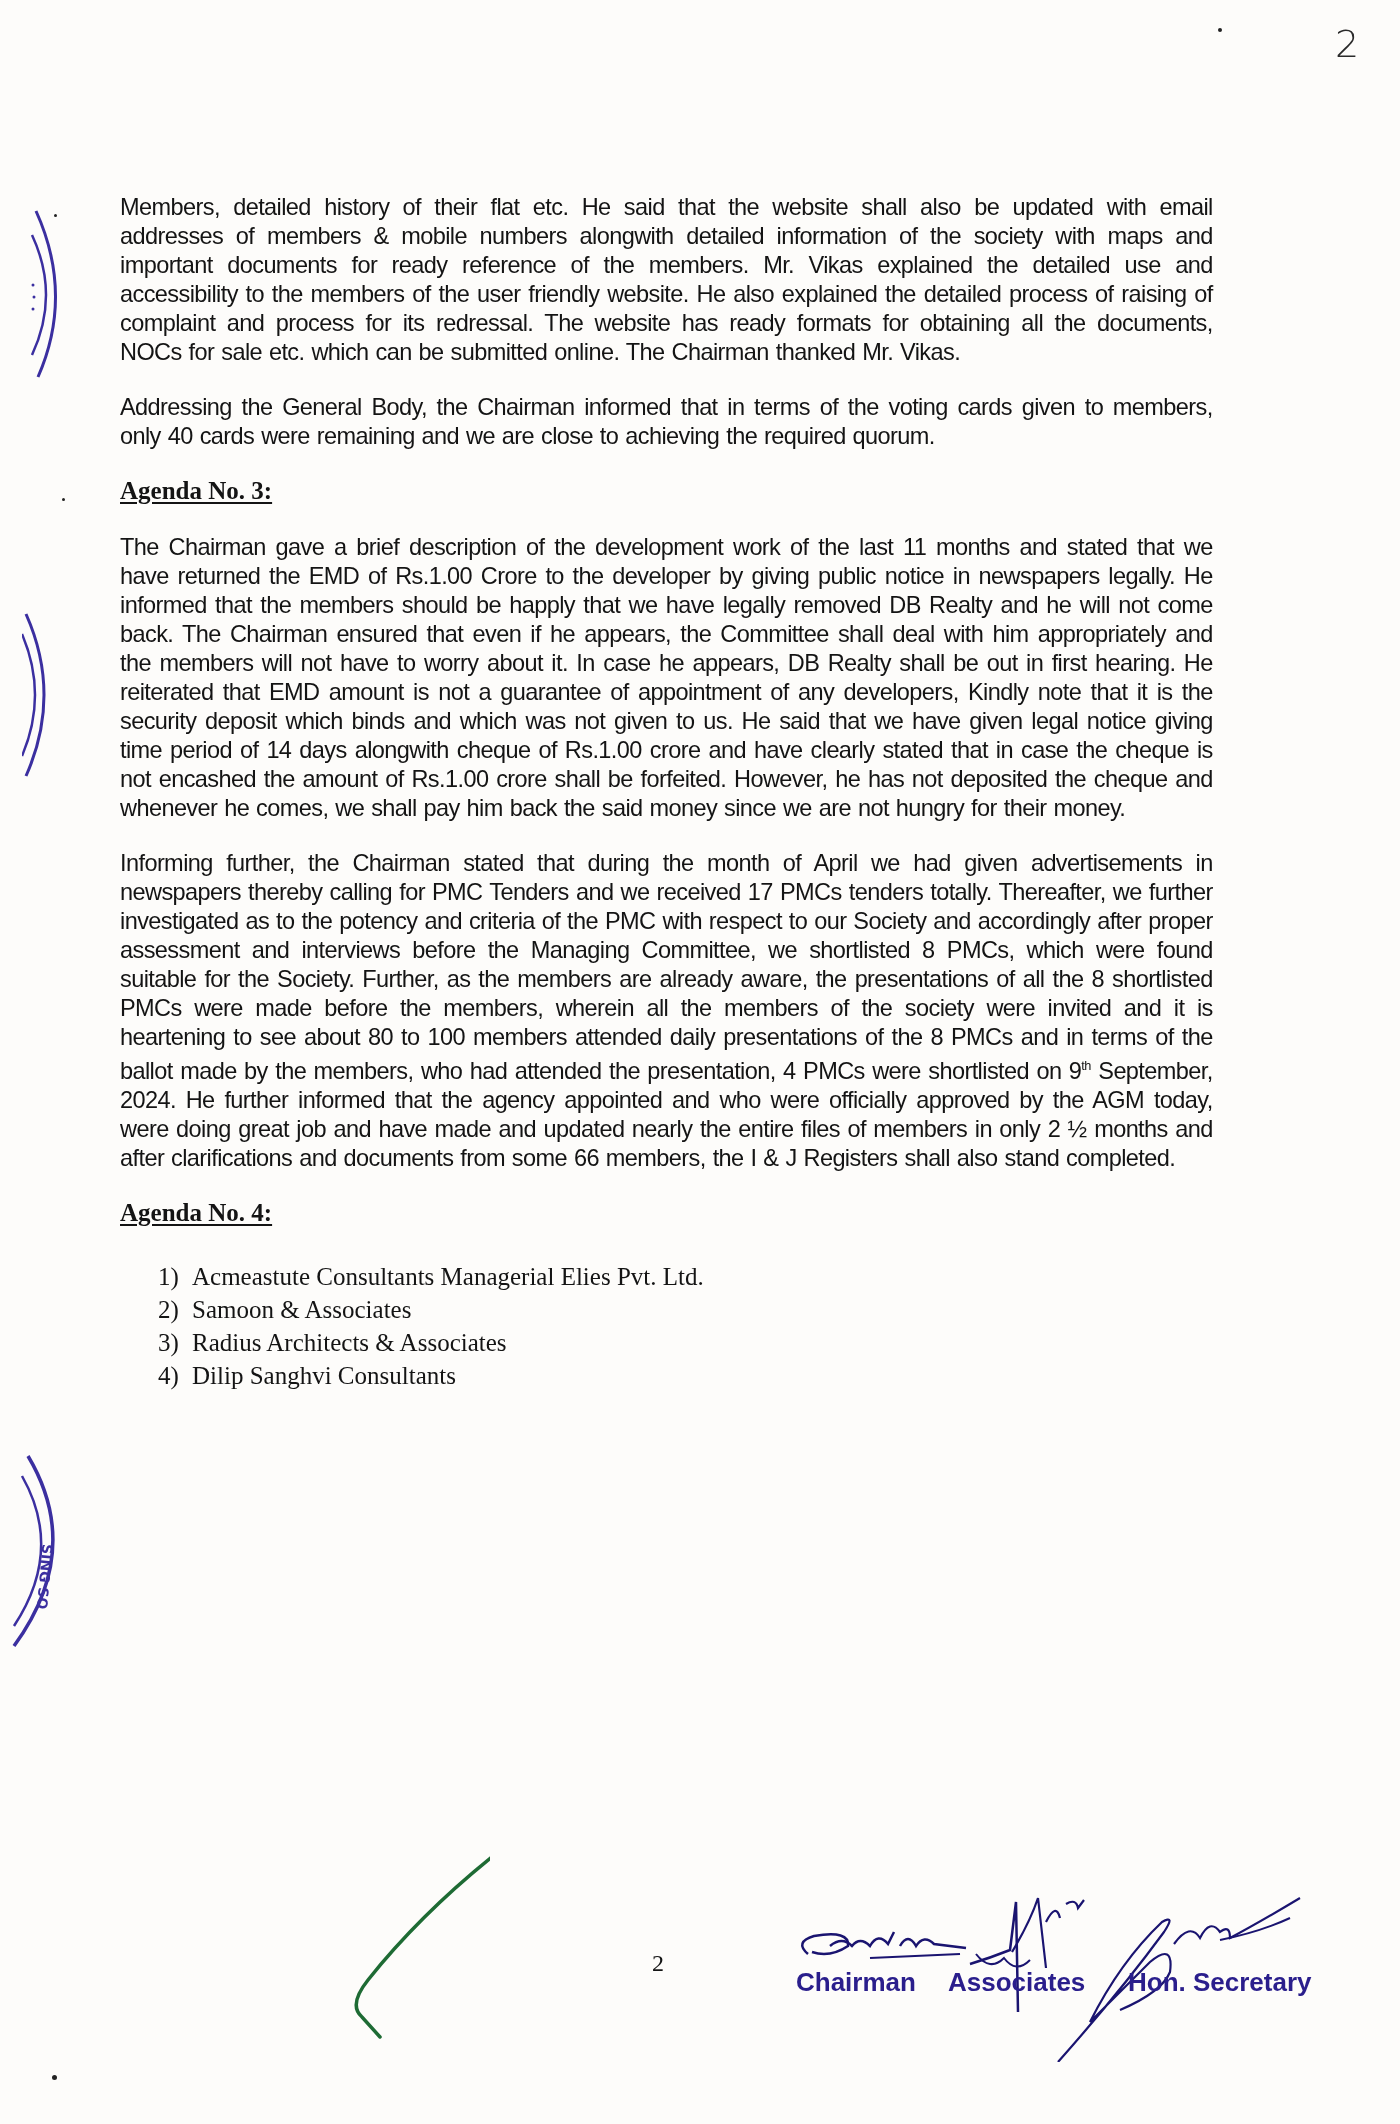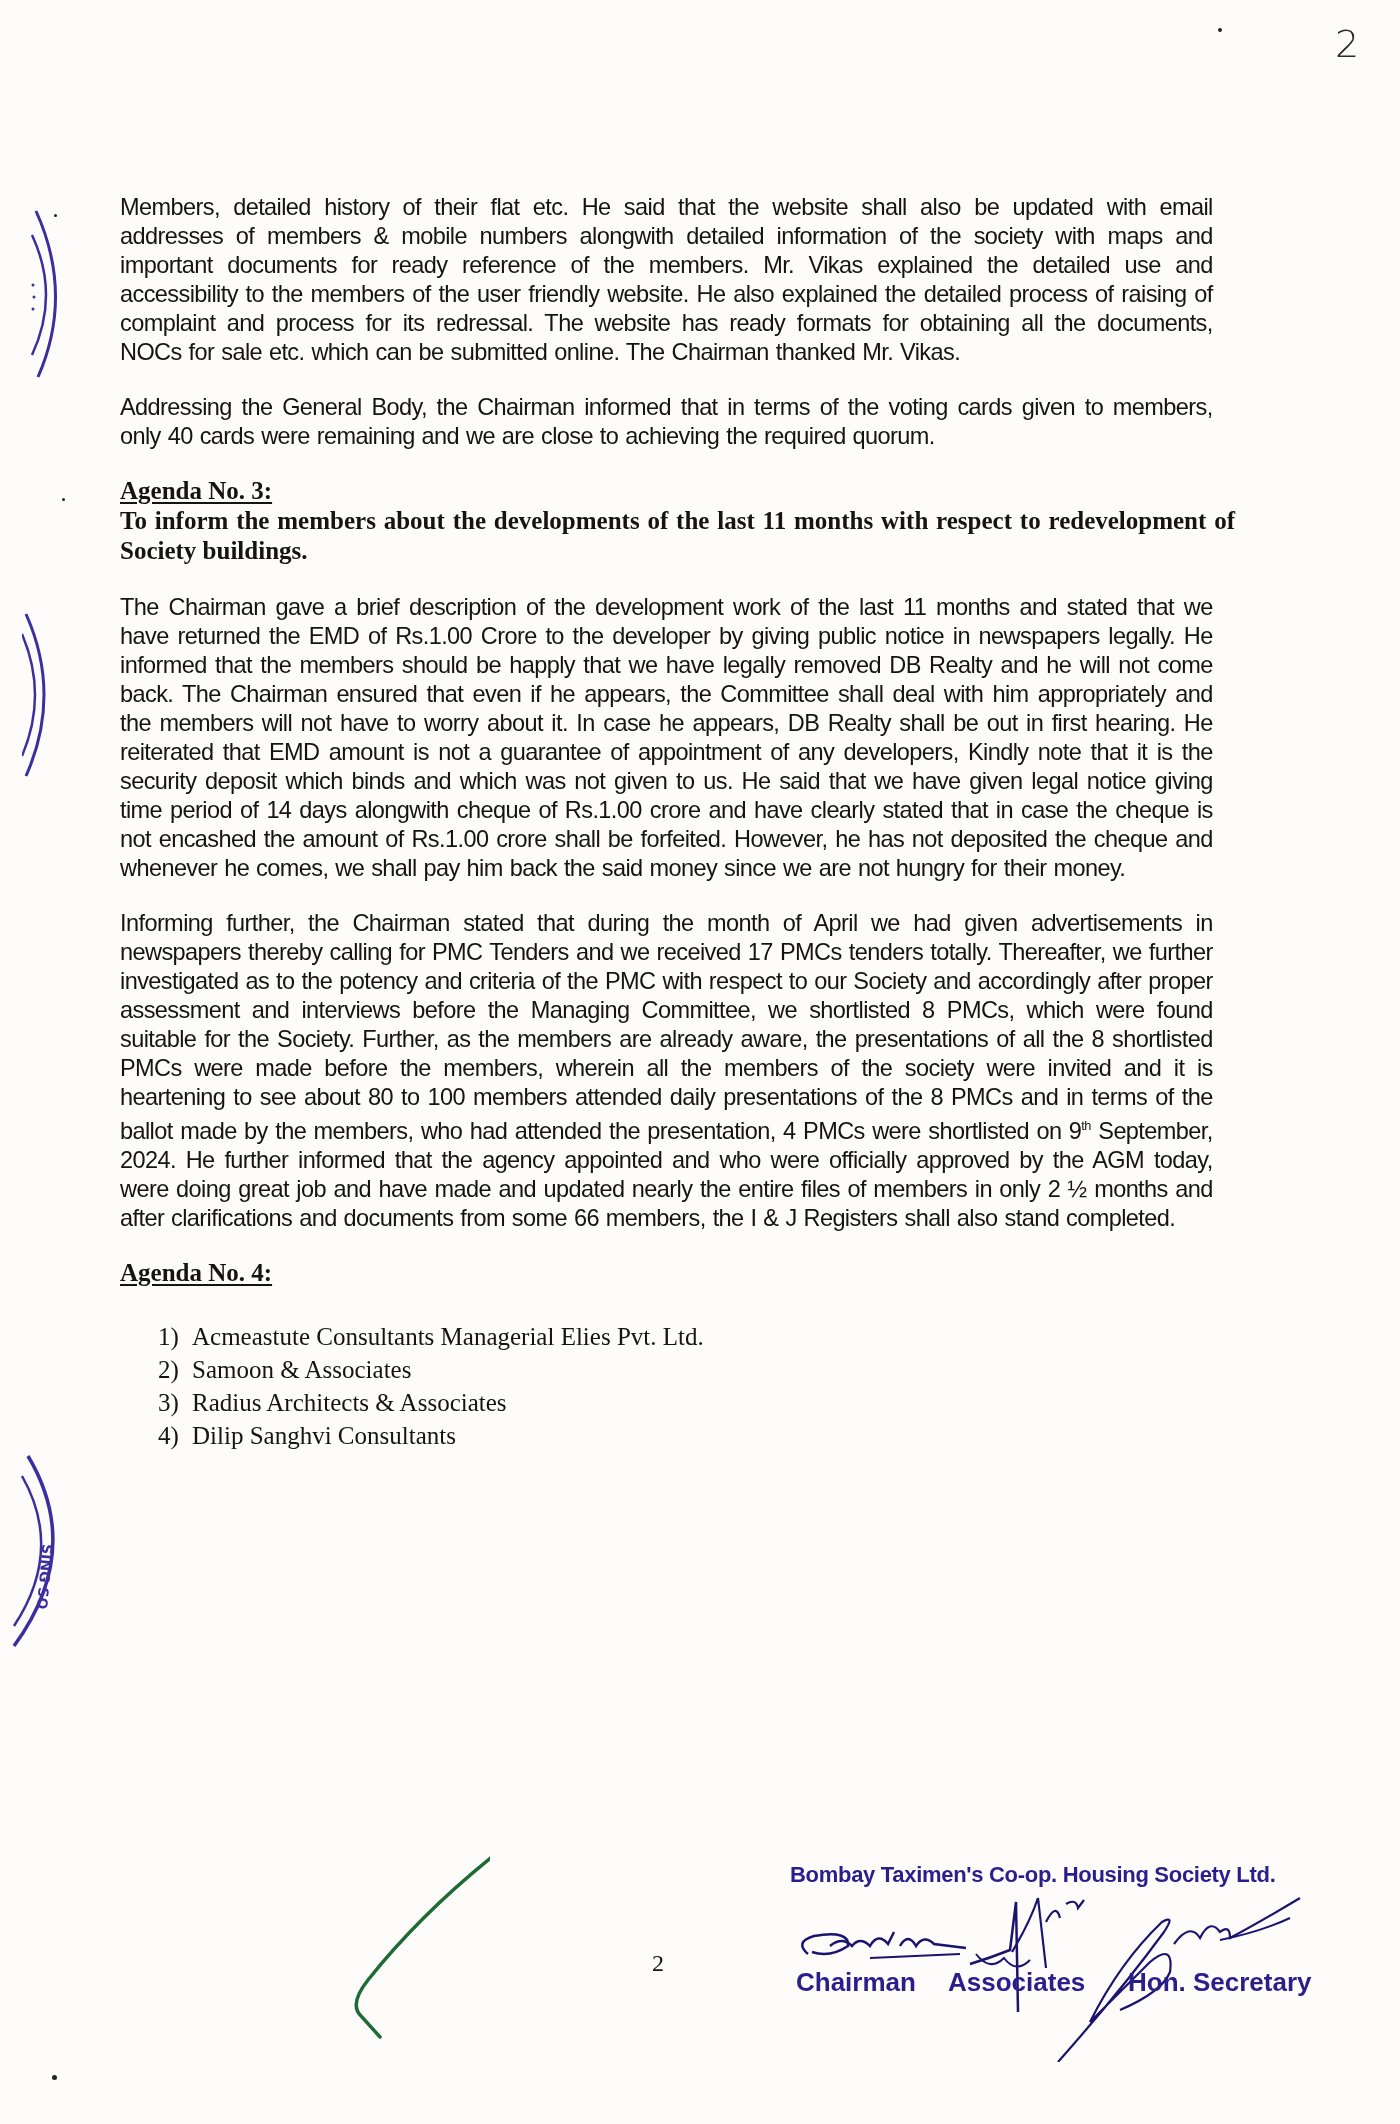--- a/index.html
+++ b/index.html
@@ -139,21 +139,20 @@
   <text x="6" y="80" font-family="DejaVu Sans, sans-serif" font-size="14" font-weight="bold" fill="#3b2fa0" transform="rotate(95 14 100)">SING SO</text>
 </svg>
 
 <div class="content">
   <p class="para">Members, detailed history of their flat etc.  He said that the website shall also be updated with email addresses of members &amp; mobile numbers alongwith detailed information of the society with maps and important documents for ready reference of the members.  Mr. Vikas explained the detailed use and accessibility to the members of the user friendly website.  He also explained the detailed process of raising of complaint and process for its redressal.  The website has ready formats for obtaining all the documents, NOCs for sale etc. which can be submitted online.  The Chairman thanked Mr. Vikas.</p>
   <div class="gap-sm"></div>
   <p class="para">Addressing the General Body, the Chairman informed that in terms of the voting cards given to members, only 40 cards were remaining and we are close to achieving the required quorum.</p>
   <div class="gap-sm"></div>
 
   <p class="agenda-heading">Agenda No. 3:</p>
-  <p class="agenda-subject">To inform the members about the developments of the last 11 months with respect to redevelopment of Society buildings.</p>
   <div class="gap-sm"></div>
 
   <p class="para">The Chairman gave a brief description of the development work of the last 11 months and stated that we have returned the EMD of Rs.1.00 Crore to the developer by giving public notice in newspapers legally. He informed that the members should be happly that we have legally removed DB Realty and he will not come back.  The Chairman ensured that even if he appears, the Committee shall deal with him appropriately and the members will not have to worry about it.  In case he appears, DB Realty shall be out in first hearing. He reiterated that EMD amount is not a guarantee of appointment of any developers, Kindly note that it is the security deposit which binds and which was not given to us.  He said that we have given legal notice giving time period of 14 days alongwith cheque of Rs.1.00 crore and have clearly stated that in case the cheque is not encashed the amount of Rs.1.00 crore shall be forfeited. However, he has not deposited the cheque and whenever he comes, we shall pay him back the said money since we are not hungry for their money.</p>
   <div class="gap-sm"></div>
 
   <p class="para"><span>Informing further, the Chairman stated that during the month of April we had given advertisements in newspapers thereby calling for PMC Tenders and we received 17 PMCs tenders totally.  Thereafter, we further investigated as to the potency and criteria of the PMC with respect to our Society and accordingly after proper assessment and interviews before the Managing Committee, we shortlisted 8 PMCs, which were found suitable for the Society. Further, as the members are already aware, the presentations of all the 8 shortlisted PMCs were made before the members, wherein all the members of the society were invited and it is heartening to see about 80 to 100 members attended daily presentations of the 8 PMCs and in terms of the ballot made by the members, who had attended the presentation, 4 PMCs were shortlisted on 9</span><sup style="font-size:13px;">th</sup><span> September, 2024.  He further informed that the agency appointed and who were officially approved by the AGM today, were doing great job and have made and updated nearly the entire files of members in only 2 ½ months and after clarifications and documents from some 66 members, the I &amp; J Registers shall also stand completed.</span></p>
   <div class="gap-sm"></div>
 
   <p class="agenda-heading">Agenda No. 4:</p>
   <div class="gap-md"></div>
@@ -179,21 +178,20 @@
   </ol>
 </div>
 
 <svg style="position:absolute; left:310px; top:1845px;" width="180" height="200" viewBox="0 0 180 200">
   <path d="M182 12 Q 110 70 58 135 Q 38 160 52 172 L 70 192" fill="none" stroke="#1e6b34" stroke-width="3.5" stroke-linecap="round"></path>
 </svg>
 
 <div class="footer-page-number">2</div>
 
 <div class="stamp-block">
-  <div class="society-name">Bombay Taximen's Co-op. Housing Society Ltd.</div>
 
   <svg class="sig-svg" width="560" height="200" viewBox="0 0 560 200">
 
     <g>
       <path d="M18 92 Q 4 80 24 74 Q 60 68 58 84 Q 40 96 22 90" fill="none" stroke="#1a1470" stroke-width="2.5"></path>
       <path d="M40 84 Q 52 74 62 84 Q 70 74 80 84 Q 88 70 98 82 L 104 70 M 110 84 Q 118 70 126 84 Q 134 72 144 82 L 176 86" fill="none" stroke="#1a1470" stroke-width="2.5"></path>
       <path d="M80 96 L 170 92" fill="none" stroke="#1a1470" stroke-width="2"></path>
     </g>
 
     <g>

